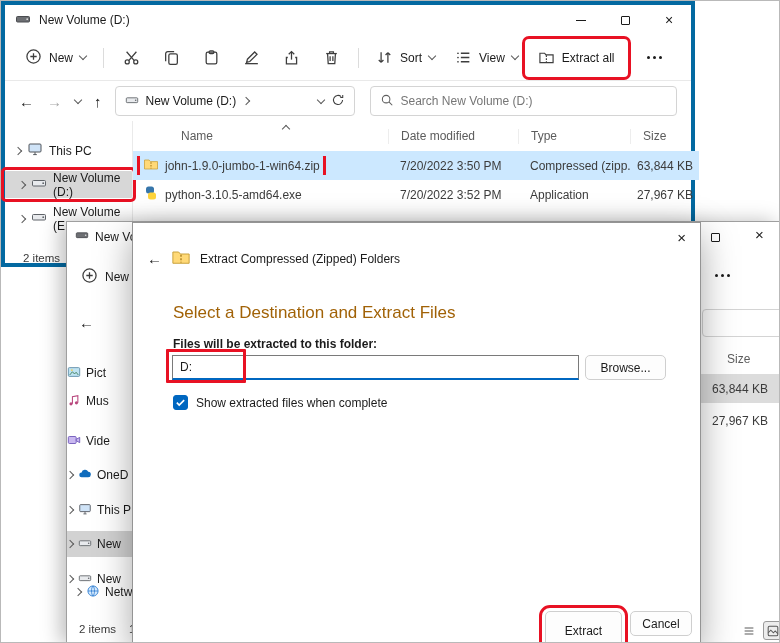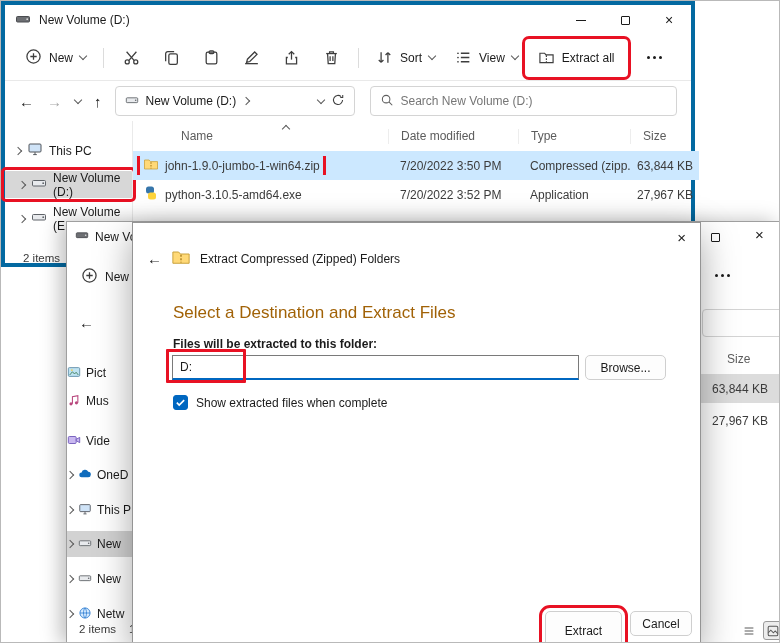--- a/index.html
+++ b/index.html
@@ -423,21 +423,21 @@
       <span>New</span>
     </div>
     <div class="abs sw-node" style="top:344px;">
       <i class="chev r"></i>
       <span><svg class="i14" viewBox="0 0 16 16">
             <rect x="1.5" y="5.5" width="13" height="5.5" rx="1" fill="#e8eaed" stroke="#5f6368"></rect>
             <circle cx="12.2" cy="8.2" r="0.9" fill="#5f6368"></circle>
           </svg></span>
       <span>New</span>
     </div>
-    <div class="abs sw-node" style="top:379px;">
+    <div class="abs sw-node" style="top:357px;margin-left:8px;">
       <i class="chev r"></i>
       <span><svg class="i14" viewBox="0 0 16 16">
             <circle cx="8" cy="8" r="5.8" fill="#d6ebff" stroke="#2c7cd1"></circle>
             <path d="M2.2 8h11.6M8 2.2c2.3 2.3 2.3 9.3 0 11.6M8 2.2c-2.3 2.3-2.3 9.3 0 11.6" fill="none" stroke="#2c7cd1" stroke-width="0.9"></path>
           </svg></span>
       <span>Netw</span>
     </div>
 
     <div class="abs sw-sizeh">Size</div>
     <div class="abs sw-row" style="top:152px; background:#dcdcdc;">

